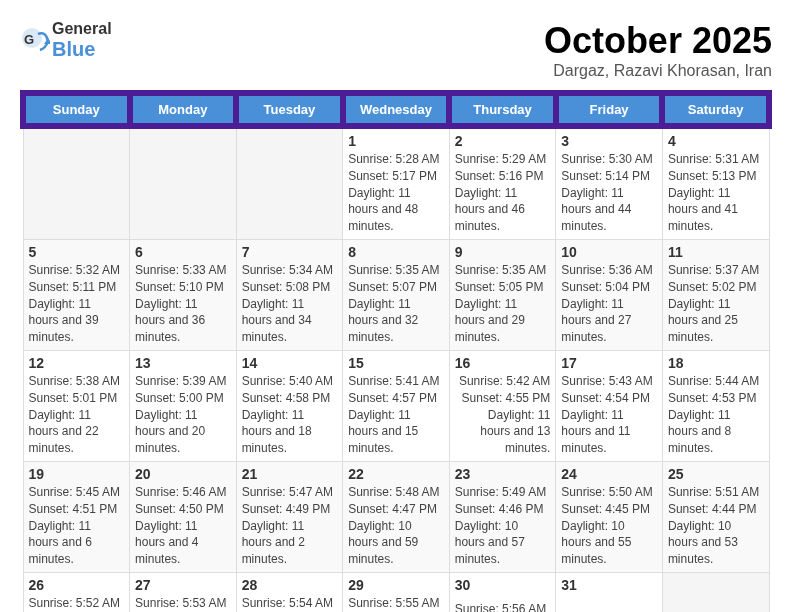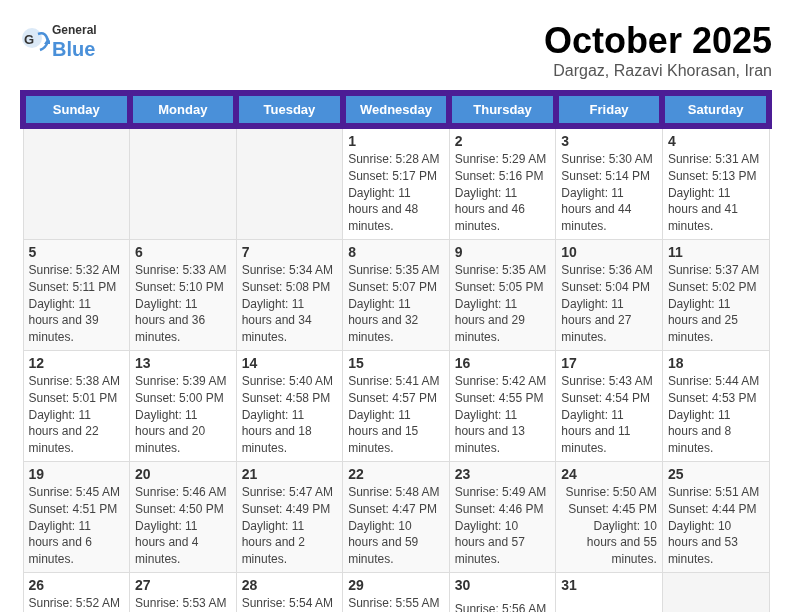--- a/index.html
+++ b/index.html
@@ -86,21 +86,21 @@
 
 <div class="header-area">
   <div class="logo">
     <svg class="logo-icon" viewBox="0 0 30 30">
       <circle cx="12" cy="12" r="10" fill="#4a90d9" opacity="0.2"></circle>
       <text x="4" y="18" font-size="13" font-weight="bold" fill="#333">G</text>
       <path d="M18 8 Q26 5 28 15 Q26 22 20 24" stroke="#4a90d9" stroke-width="2.5" fill="none"></path>
       <polygon points="28,12 32,18 24,18" fill="#4a90d9"></polygon>
     </svg>
     <div>
-      <span style="font-size:12px;font-weight:bold;color:#333;">General</span><br>
+      <span style="font-size:16px;font-weight:bold;color:#333;">General</span><br>
       <span style="font-size:20px;font-weight:bold;color:#4a90d9;">Blue</span>
     </div>
   </div>
   <div class="title-area">
     <div class="month-title">October 2025</div>
     <div class="location-title">Dargaz, Razavi Khorasan, Iran</div>
   </div>
 </div>
 
 <table class="calendar">
@@ -209,21 +209,21 @@
 Daylight: 11 hours and 18 minutes.</div>
         </td>
         <td>
           <span class="day-number">15</span>
           <div class="day-info" style="white-space: pre-line;">Sunrise: 5:41 AM
 Sunset: 4:57 PM
 Daylight: 11 hours and 15 minutes.</div>
         </td>
         <td>
           <span class="day-number">16</span>
-          <div class="day-info" style="white-space: pre-line;">Sunrise: 5:42 AM
+          <div class="day-info" style="white-space: pre-line; text-align: right;">Sunrise: 5:42 AM
 Sunset: 4:55 PM
 Daylight: 11 hours and 13 minutes.</div>
         </td>
         <td>
           <span class="day-number">17</span>
           <div class="day-info" style="white-space: pre-line;">Sunrise: 5:43 AM
 Sunset: 4:54 PM
 Daylight: 11 hours and 11 minutes.</div>
         </td>
         <td>
@@ -259,21 +259,21 @@
 Daylight: 10 hours and 59 minutes.</div>
         </td>
         <td>
           <span class="day-number">23</span>
           <div class="day-info" style="white-space: pre-line;">Sunrise: 5:49 AM
 Sunset: 4:46 PM
 Daylight: 10 hours and 57 minutes.</div>
         </td>
         <td>
           <span class="day-number">24</span>
-          <div class="day-info" style="white-space: pre-line; text-align: right;">Sunrise: 5:50 AM
+          <div class="day-info" style="white-space: pre-line;">Sunrise: 5:50 AM
 Sunset: 4:45 PM
 Daylight: 10 hours and 55 minutes.</div>
         </td>
         <td>
           <span class="day-number">25</span>
           <div class="day-info" style="white-space: pre-line;">Sunrise: 5:51 AM
 Sunset: 4:44 PM
 Daylight: 10 hours and 53 minutes.</div>
         </td>
       </tr>

